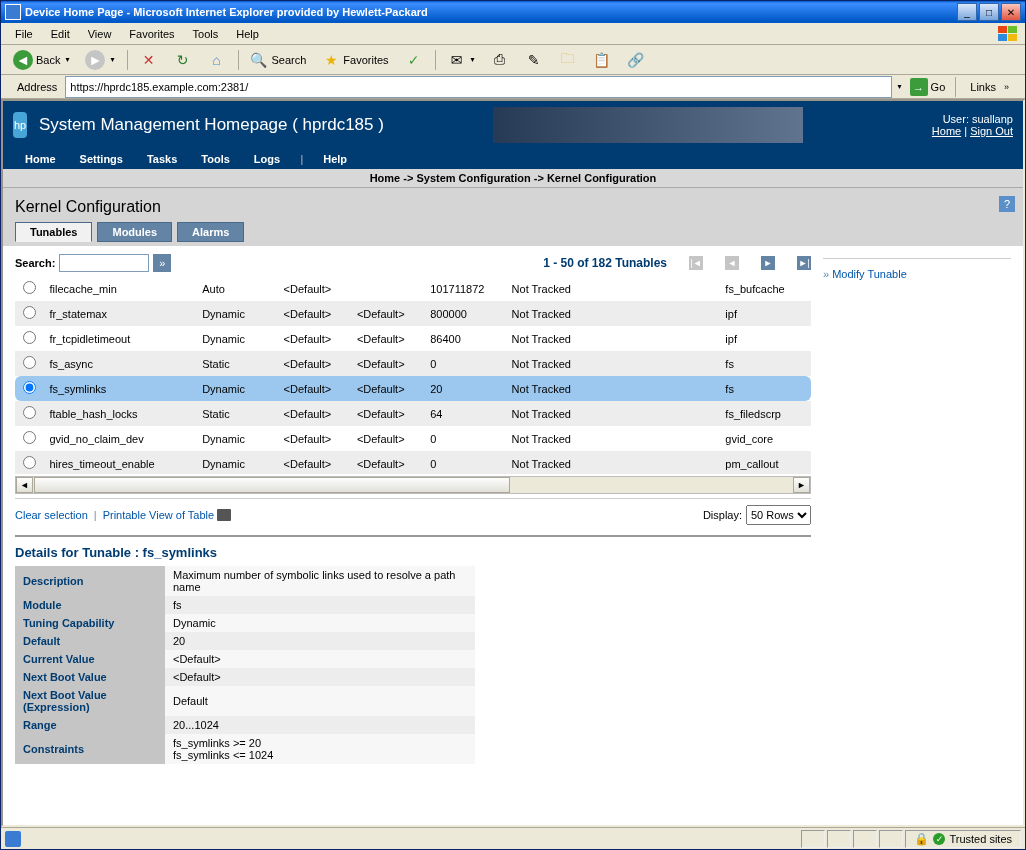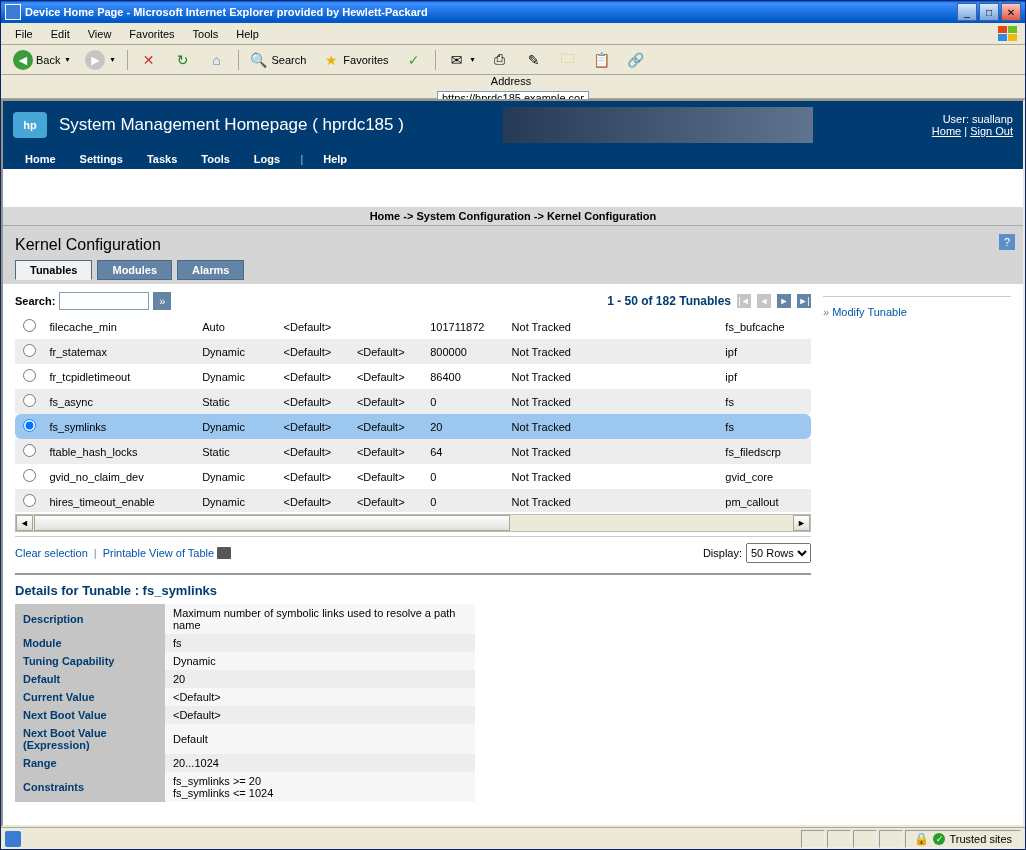--- a/index.html
+++ b/index.html
@@ -17,63 +17,63 @@
 .menu-bar { background: #ece9d8; height: 22px; display: flex; align-items: center; padding: 0 6px; gap: 2px; font-size: 11px; border-bottom: 1px solid #aca899; }
 .menu-bar span { padding: 2px 8px; cursor: pointer; }
 .menu-bar .ms-logo { margin-left: auto; width: 22px; height: 18px; }
 
 .toolbar { background: #ece9d8; height: 30px; display: flex; align-items: center; padding: 0 6px; gap: 4px; border-bottom: 1px solid #aca899; font-size: 11px; }
 .tb-btn { display: flex; align-items: center; gap: 3px; height: 24px; padding: 0 5px; border: 1px solid transparent; cursor: pointer; }
 .tb-icon { width: 18px; height: 18px; display: inline-flex; align-items: center; justify-content: center; font-size: 14px; }
 .tb-sep { width: 1px; height: 20px; background: #aca899; margin: 0 2px; }
 .dropdown-arrow { font-size: 8px; margin-left: 2px; color: #000; }
 
-.address-bar { background: #ece9d8; height: 24px; display: flex; align-items: center; padding: 0 2px; gap: 4px; border-bottom: 1px solid #aca899; font-size: 11px; flex-direction: column; }
+.address-bar { background: #ece9d8; height: 24px; display: flex; align-items: center; padding: 0 16px; gap: 4px; border-bottom: 1px solid #aca899; font-size: 11px; }
 .address-bar .label { margin-right: 4px; }
 .address-bar input { flex: 1; height: 22px; border: 1px solid #7f9db9; padding: 0 4px; font-size: 11px; }
 .address-bar .go { display: flex; align-items: center; gap: 3px; padding: 0 4px; cursor: pointer; }
 .address-bar .go-icon { width: 18px; height: 18px; background: #3c9c3c; color: white; display: flex; align-items: center; justify-content: center; border-radius: 2px; }
 .address-bar .links { margin-left: 4px; padding: 0 4px; }
 
 
 .page-content { flex: 1; background: #fff; overflow: hidden; display: flex; flex-direction: column; border: 2px inset #ece9d8; }
 
 .app-header { background: linear-gradient(to bottom, #003c71, #003c71); color: white; padding: 6px 10px; display: flex; align-items: center; }
-.hp-logo { width: 34px; height: 26px; background: #47a5d8; border-radius: 4px; display: flex; align-items: center; justify-content: center; margin-right: 12px; font-weight: bold; font-size: 11px; color: #fff; }
+.hp-logo { width: 14px; height: 26px; background: #47a5d8; border-radius: 4px; display: flex; align-items: center; justify-content: center; margin-right: 12px; font-weight: normal; font-size: 11px; color: #fff; }
 .app-title { font-size: 17px; }
 .app-header .user-box { margin-left: auto; font-size: 11px; text-align: right; }
 .app-header .user-box a { color: white; text-decoration: underline; cursor: pointer; }
 .app-header .hdr-img { width: 310px; height: 36px; background: linear-gradient(to right, #2a3a52, #6a7a92); margin-right: 20px; opacity: 0.9; }
 
 .nav-bar { background: #003c71; color: white; display: flex; align-items: center; padding: 0 10px; height: 20px; font-size: 11px; }
 .nav-bar span { padding: 0 12px; cursor: pointer; font-weight: bold; }
 .nav-bar .sep { color: #7a8ca8; padding: 0 8px; }
 
-.breadcrumb { background: #d8d8d8; text-align: center; font-size: 11px; font-weight: bold; padding: 3px; border-bottom: 1px solid #aaa; margin-top: 38px; }
+.breadcrumb { background: #d8d8d8; text-align: center; font-size: 11px; font-weight: bold; padding: 3px; border-bottom: 1px solid #aaa; }
 
 .page-body { flex: 1; background: #fff; overflow: auto; padding: 0; }
 .section-header { background: #d5d5d5; padding: 10px 12px 4px 12px; position: relative; }
 .section-title { font-size: 16px; font-weight: normal; margin-bottom: 6px; }
 .help-icon { position: absolute; right: 8px; top: 8px; width: 16px; height: 16px; background: #5a8fc8; color: white; font-size: 11px; text-align: center; line-height: 16px; cursor: pointer; }
 
 .tabs { display: flex; gap: 5px; margin-top: 6px; }
 .tab { padding: 3px 14px; background: #6484a6; color: white; font-size: 11px; font-weight: bold; cursor: pointer; border: 1px solid #4a6a8a; }
 .tab.active { background: #f1f1f1; color: #000; border-bottom: 1px solid #f1f1f1; }
 
 .main-split { display: flex; padding: 4px 12px; }
 .left-col { flex: 1; }
 .right-col { width: 200px; padding-left: 12px; font-size: 11px; }
 .right-col a { color: #0055aa; text-decoration: none; cursor: pointer; display: block; padding: 1px 0; }
 .right-col a:before { content: "» "; color: #6484a6; }
 
 .search-row { display: flex; align-items: center; gap: 4px; padding: 4px 0; }
 .search-row .label { font-weight: bold; }
 .search-row input { width: 90px; height: 18px; border: 1px solid #7f9db9; font-size: 11px; padding: 0 2px; }
 .search-row .btn { width: 18px; height: 18px; background: #6484a6; color: white; display: flex; align-items: center; justify-content: center; cursor: pointer; font-size: 11px; }
-.search-row .pager { margin-left: auto; display: flex; align-items: center; gap: 6px; }
+.search-row .pager { margin-left: auto; display: flex; align-items: center; gap: 22px; }
 .search-row .pager .count { color: #003c71; font-weight: bold; font-size: 12px; }
 .search-row .pager .nav-btn { width: 14px; height: 14px; background: #6484a6; color: white; font-size: 9px; display: flex; align-items: center; justify-content: center; cursor: pointer; }
 .search-row .pager .nav-btn.dis { background: #c5c5c5; }
 
 .data-table { width: 100%; border-collapse: collapse; font-size: 11px; }
 .data-table tbody { display: block; max-height: 198px; overflow-y: scroll; overflow-x: hidden; }
 .data-table tr { display: table; width: 100%; table-layout: fixed; }
 .data-table td { padding: 5px 6px; }
 .data-table tr:nth-child(even) { background: #ededed; }
 .data-table tr.selected { background: #9cc8ef; border-radius: 6px; }

